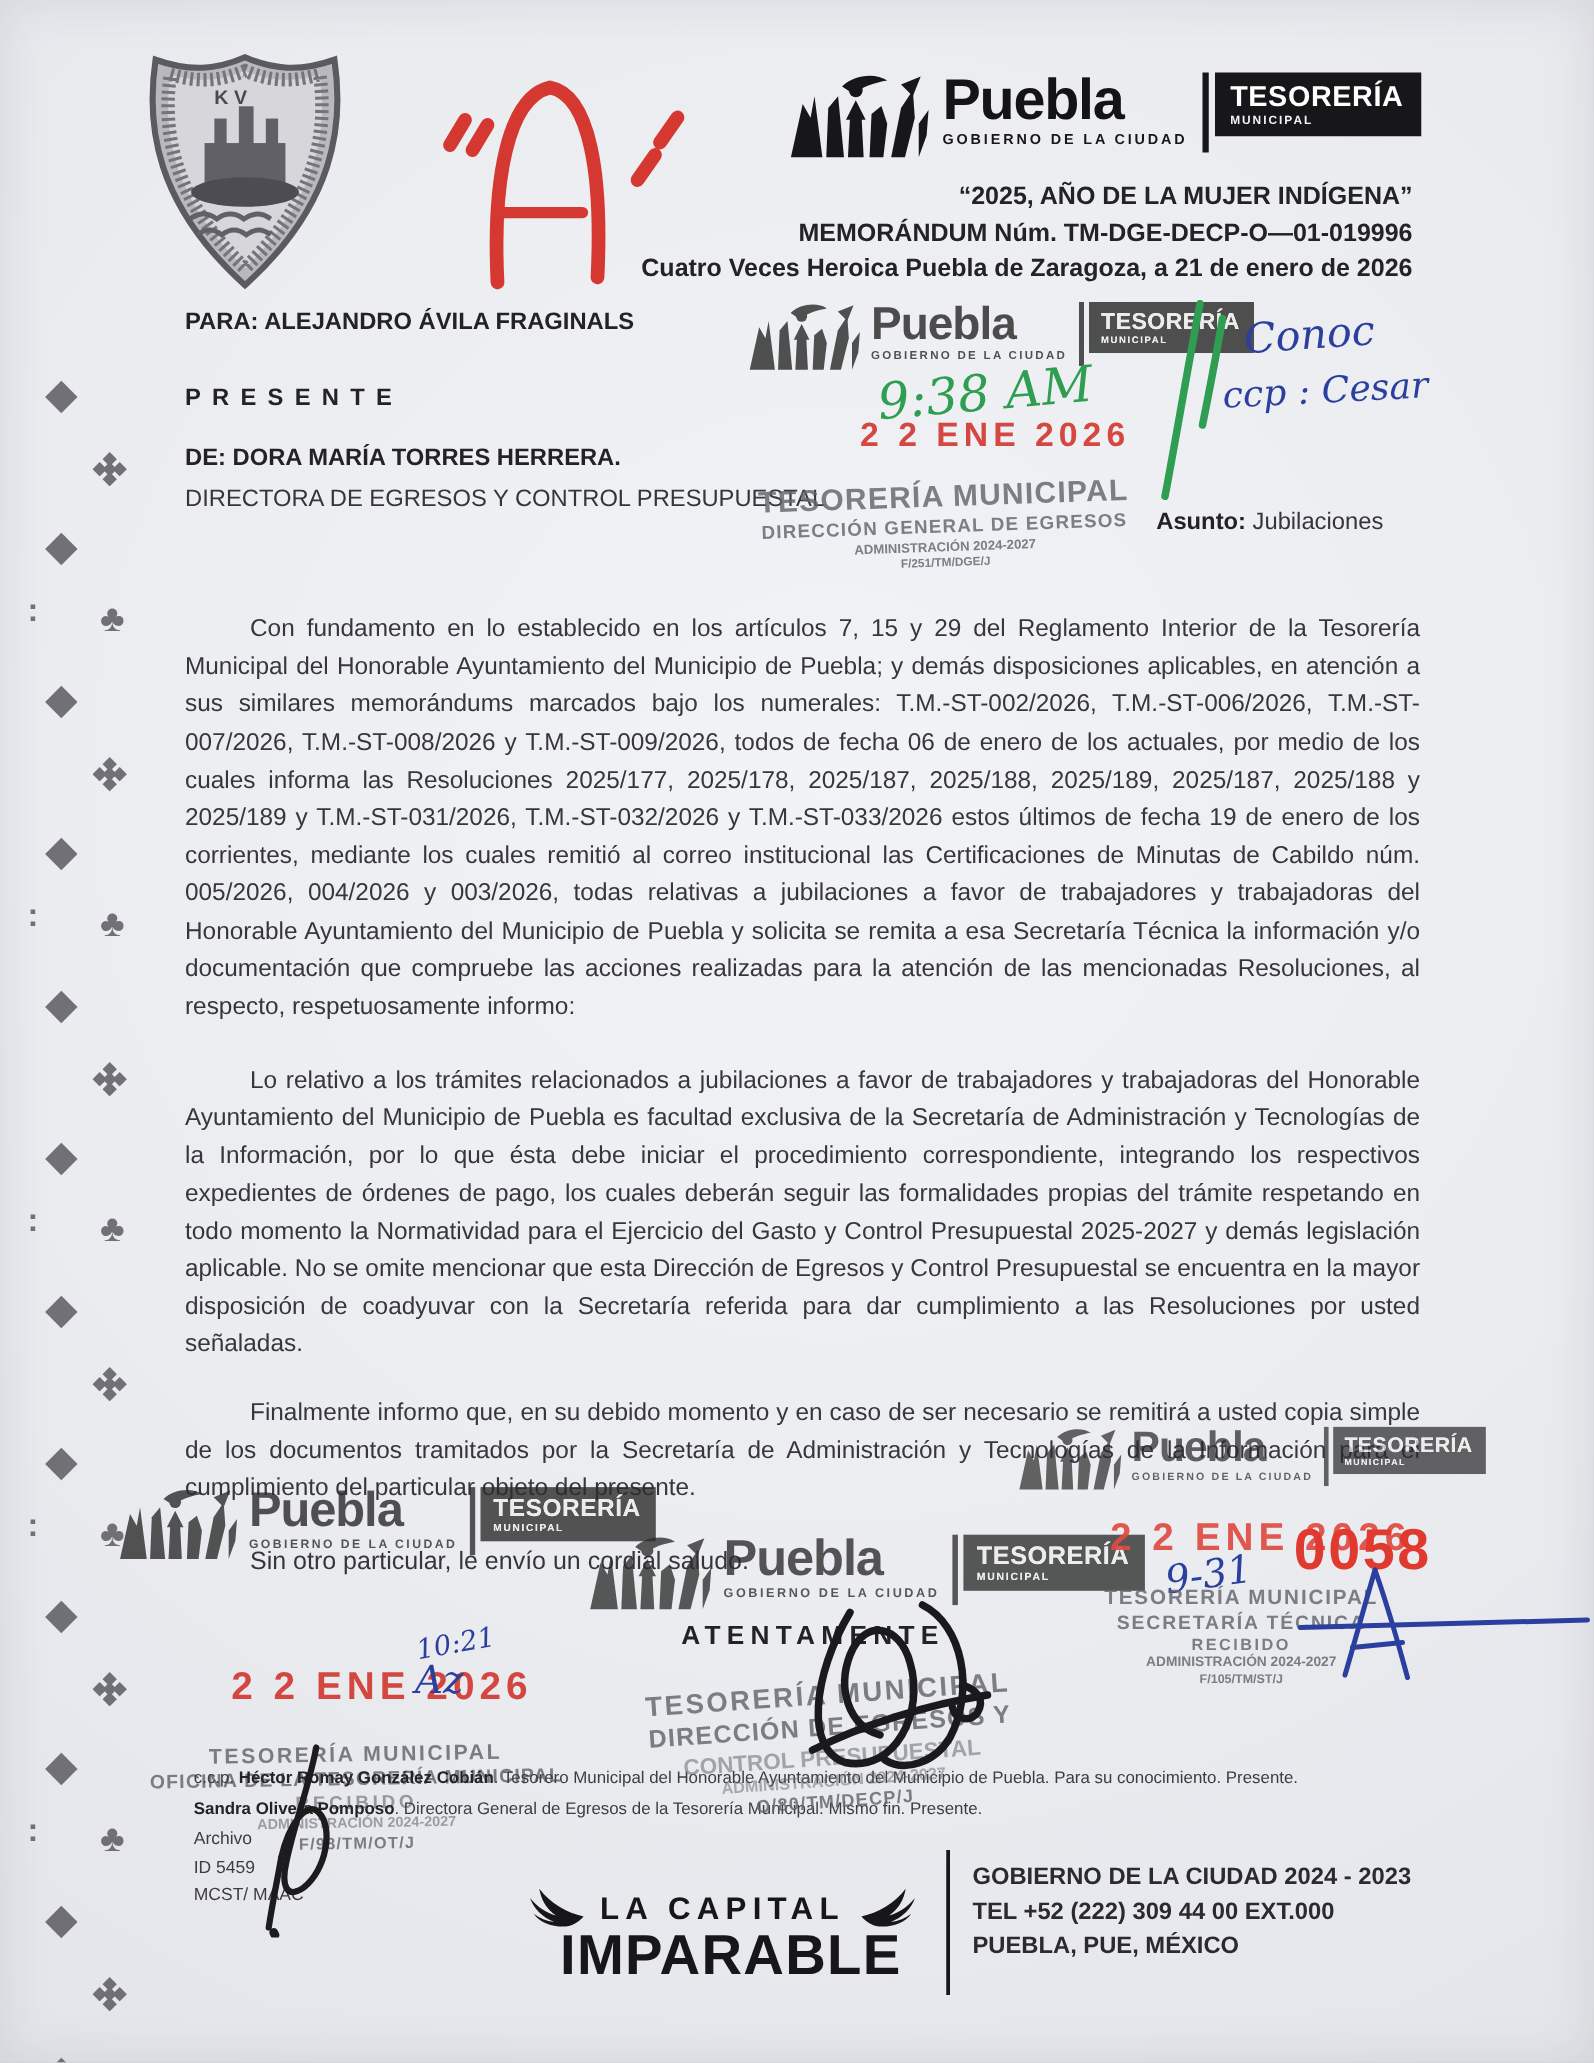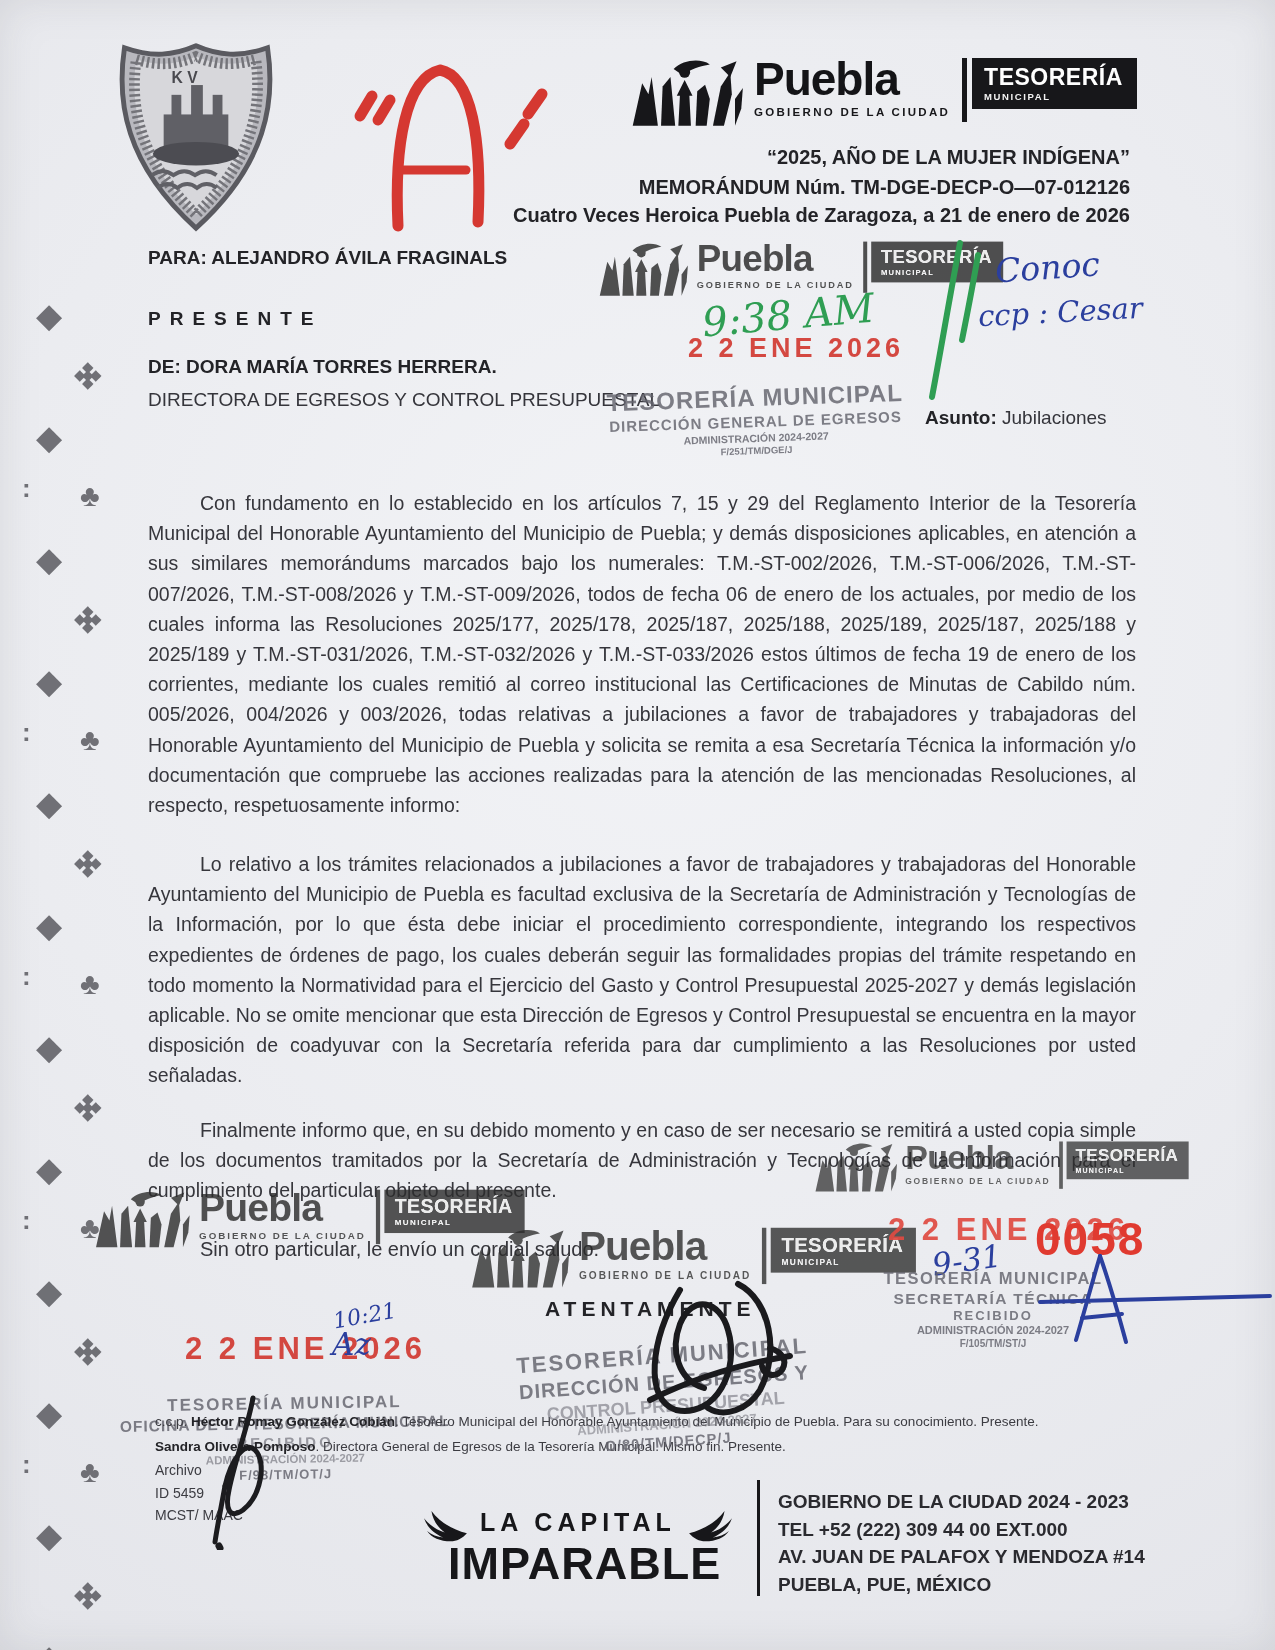--- a/index.html
+++ b/index.html
@@ -47,21 +47,21 @@
   .hand{font-family:"DejaVu Serif", serif;font-style:italic;white-space:nowrap;}
   .hand-green{color:#2f9e53;}
   .hand-blue{color:#2b3f9e;}
 
   
   .para{left:148px;width:988px;font-size:19.5px;line-height:30.2px;text-align:justify;text-indent:52px;color:#36363c;}
 
   .cc-line{font-size:13.5px;color:#3c3c42;white-space:nowrap;}
 
   
-  .cap-row{display:flex;align-items:flex-start;gap:10px;}
+  .cap-row{display:flex;align-items:flex-end;gap:10px;}
   .cap-word{font-size:25px;font-weight:bold;letter-spacing:5px;color:#17171a;white-space:nowrap;}
   .wing{width:52px;height:34px;fill:#17171a;}
   .wing-l{transform:scaleX(-1);}
   .imparable{font-size:45px;font-weight:bold;letter-spacing:1px;color:#17171a;white-space:nowrap;}
   .addr{font-size:19px;font-weight:bold;color:#2a2a2f;line-height:27.5px;white-space:nowrap;}
   .fdivider{width:3px;height:116px;background:#17171a;}
 </style>
 </head>
 <body>
 
@@ -151,21 +151,21 @@
       <div class="plogo-tag">GOBIERNO DE LA CIUDAD</div>
     </div>
     <div class="plogo-bar"></div>
     <div class="plogo-box">
       <div class="plogo-box1">TESORERÍA</div>
       <div class="plogo-box2">MUNICIPAL</div>
     </div>
   </div>
 
   <div class="abs hline" style="top:146px">“2025, AÑO DE LA MUJER INDÍGENA”</div>
-  <div class="abs hline" style="top:176px">MEMORÁNDUM Núm. TM-DGE-DECP-O—07-012126</div>
+  <div class="abs hline" style="top:176px">MEMORÁNDUM Núm. TM-DGE-DECP-O—01-019996</div>
   <div class="abs hline" style="top:204px">Cuatro Veces Heroica Puebla de Zaragoza, a 21 de enero de 2026</div>
 
   <div class="abs doc-line b" style="left:148px;top:247px">PARA: ALEJANDRO ÁVILA FRAGINALS</div>
   <div class="abs doc-line b" style="left:148px;top:308px;letter-spacing:9px">PRESENTE</div>
 
   <div class="abs plogo stamp-gray" style="left:596px;top:240px;transform:scale(.8);opacity:.82">
     <svg class="plogo-icons">
         <use href="#picons"></use>
       </svg>
     <div class="plogo-textcol">
@@ -323,17 +323,16 @@
         <use href="#wing"></use>
       </svg>
   </div>
   <div class="abs imparable" style="left:448px;top:1538px">IMPARABLE</div>
 
   <div class="abs fdivider" style="left:757px;top:1480px"></div>
 
   <div class="abs" style="left:778px;top:1488px">
     <div class="addr">GOBIERNO DE LA CIUDAD 2024 - 2023</div>
     <div class="addr">TEL +52 (222) 309 44 00 EXT.000</div>
-    <div class="addr">AV. JUAN DE PALAFOX Y MENDOZA #14</div>
     <div class="addr">PUEBLA, PUE, MÉXICO</div>
   </div>
 
 </div>
 
 </body></html>

